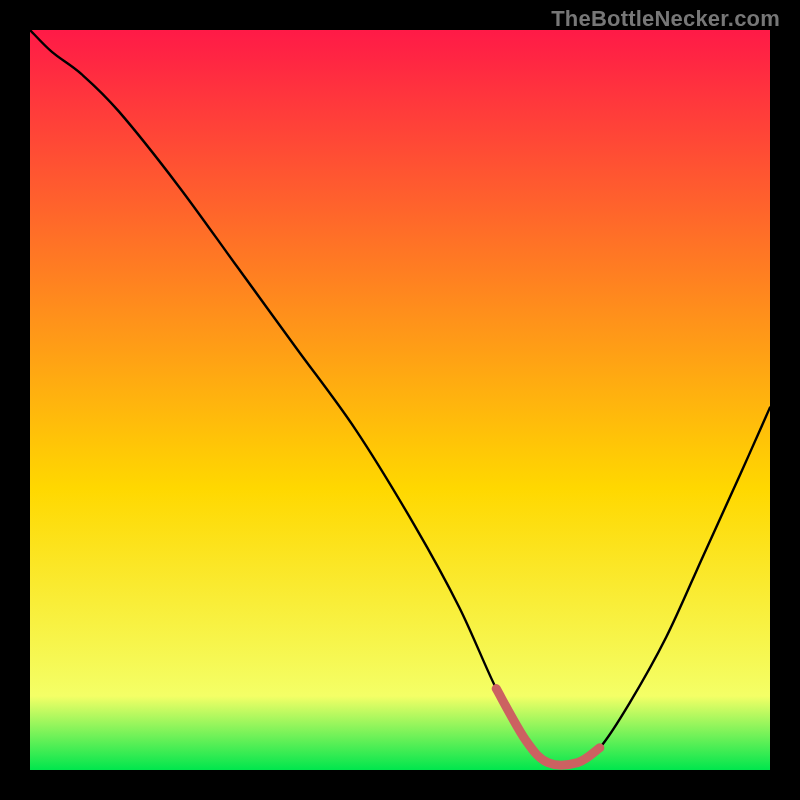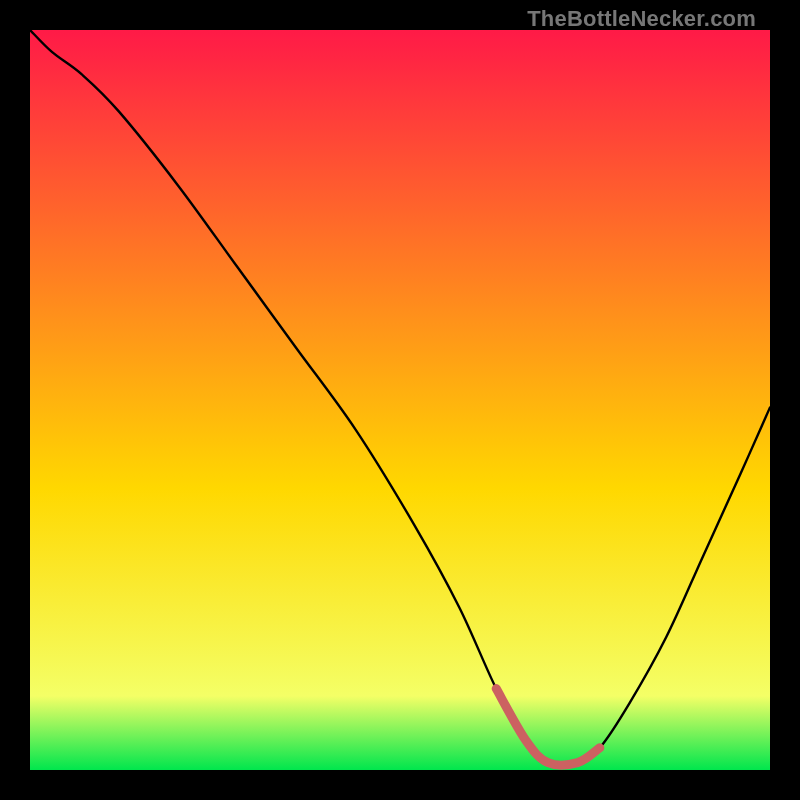--- a/index.html
+++ b/index.html
@@ -15,21 +15,21 @@
     position: absolute;
     left: 30px;
     top: 30px;
     width: 740px;
     height: 740px;
     background: #000;
   }
   .watermark {
     position: absolute;
     top: 6px;
-    right: 44px;
+    right: 20px;
     color: #777;
     font-size: 22px;
     font-weight: 600;
     letter-spacing: 0.2px;
   }
   svg {
     display: block;
   }
 </style>
 </head>

